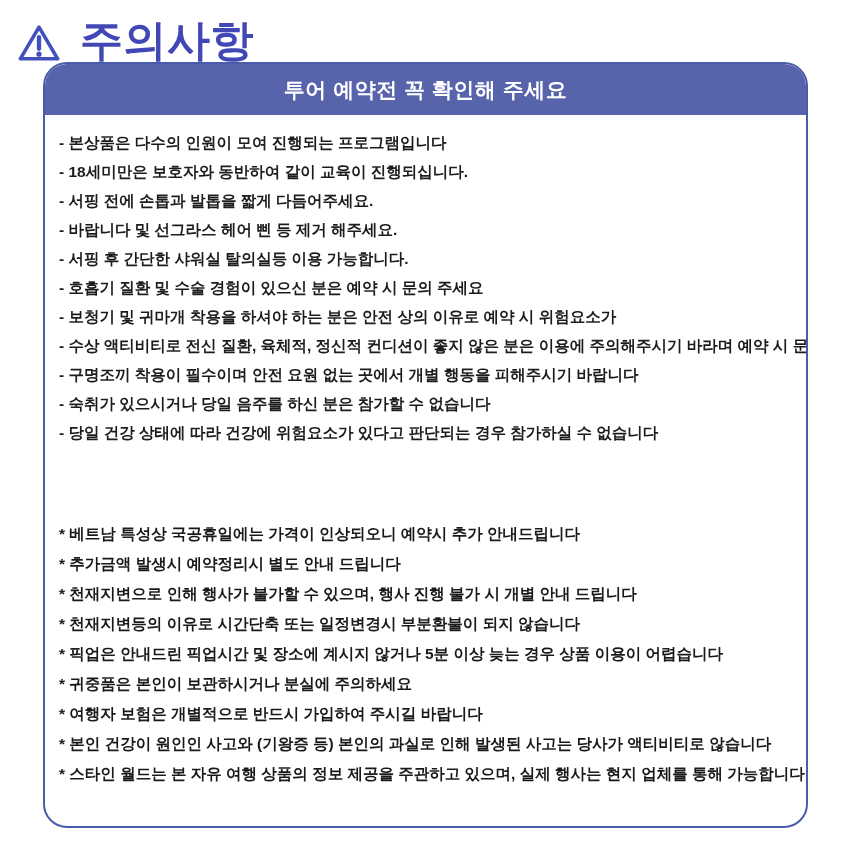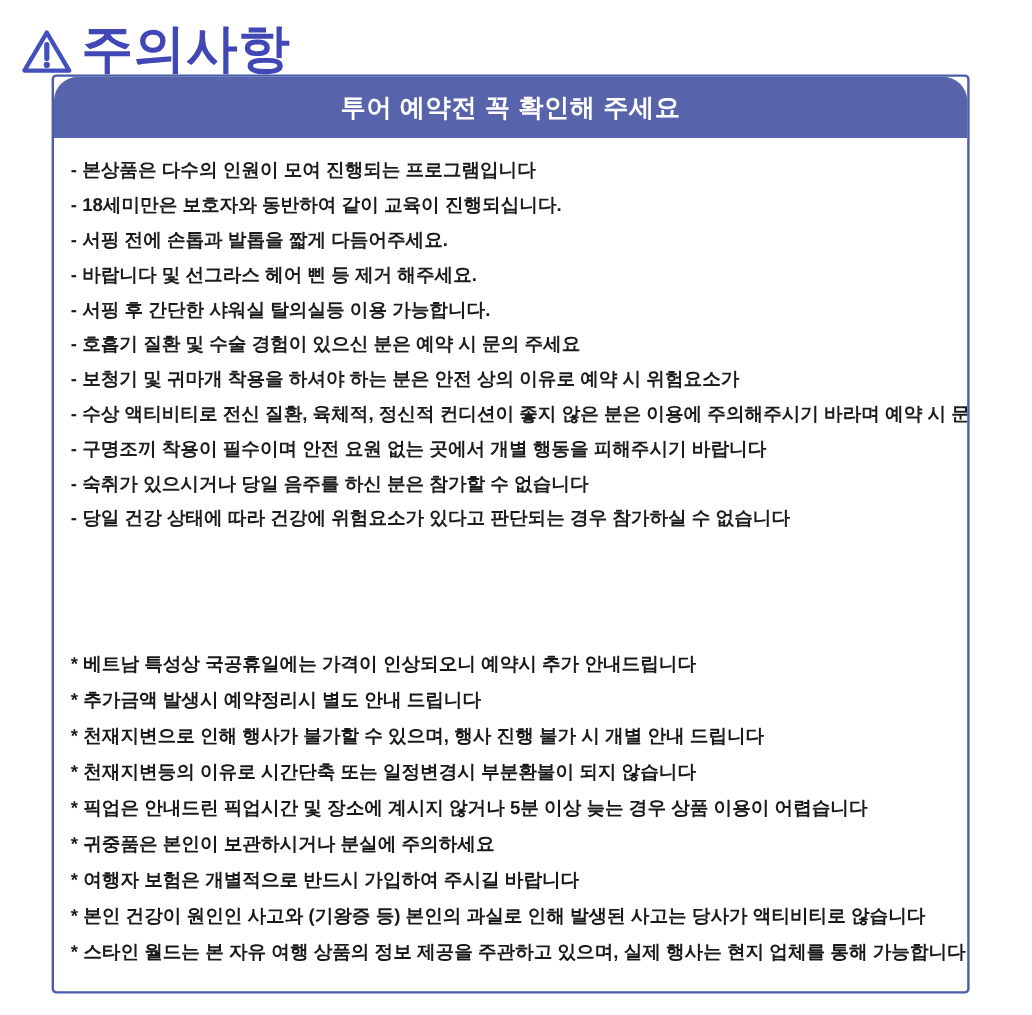--- a/index.html
+++ b/index.html
@@ -5,59 +5,59 @@
   html, body { margin: 0; padding: 0; }
   body {
     width: 860px; height: 846px;
     background: #ffffff;
     font-family: "Liberation Sans", sans-serif;
     position: relative;
     overflow: hidden;
   }
   .title-row {
     position: absolute; left: 16px; top: 12px;
-    display: flex; align-items: center; gap: 6px;
+    display: flex; align-items: center; gap: 18px;
   }
   .warn-icon { width: 46px; height: 42px; margin-top: 4px; }
   .page-title {
     margin: 0;
     font-size: 43px;
     font-weight: 800;
     letter-spacing: 0.5px;
     color: #4147b5;
   }
   .notice-box {
     position: absolute;
     left: 43px; top: 62px;
     width: 765px; height: 766px;
     box-sizing: border-box;
     background: #ffffff;
     border: 2px solid #4a5ca9;
-    border-radius: 4px;
+    border-radius: 24px;
     overflow: hidden;
   }
   .notice-header {
     height: 51px;
     background: #5763ab;
     border-radius: 20px 20px 0 0;
     display: flex; align-items: center; justify-content: center;
     color: #ffffff;
     font-size: 21px;
     font-weight: 800;
     letter-spacing: 0.5px;
   }
   .notice-body { padding: 13px 16px 0 14px; }
   .bullet-item {
     font-size: 15.5px;
     font-weight: 700;
     color: #1c1c1c;
     line-height: 29px;
     white-space: nowrap;
   }
-  .note-list { margin-top: 92px; }
+  .note-list { margin-top: 72px; }
   .note-item {
     font-size: 15.5px;
     font-weight: 700;
     color: #191919;
     line-height: 30px;
     white-space: nowrap;
   }
 </style>
 </head>
 <body>

